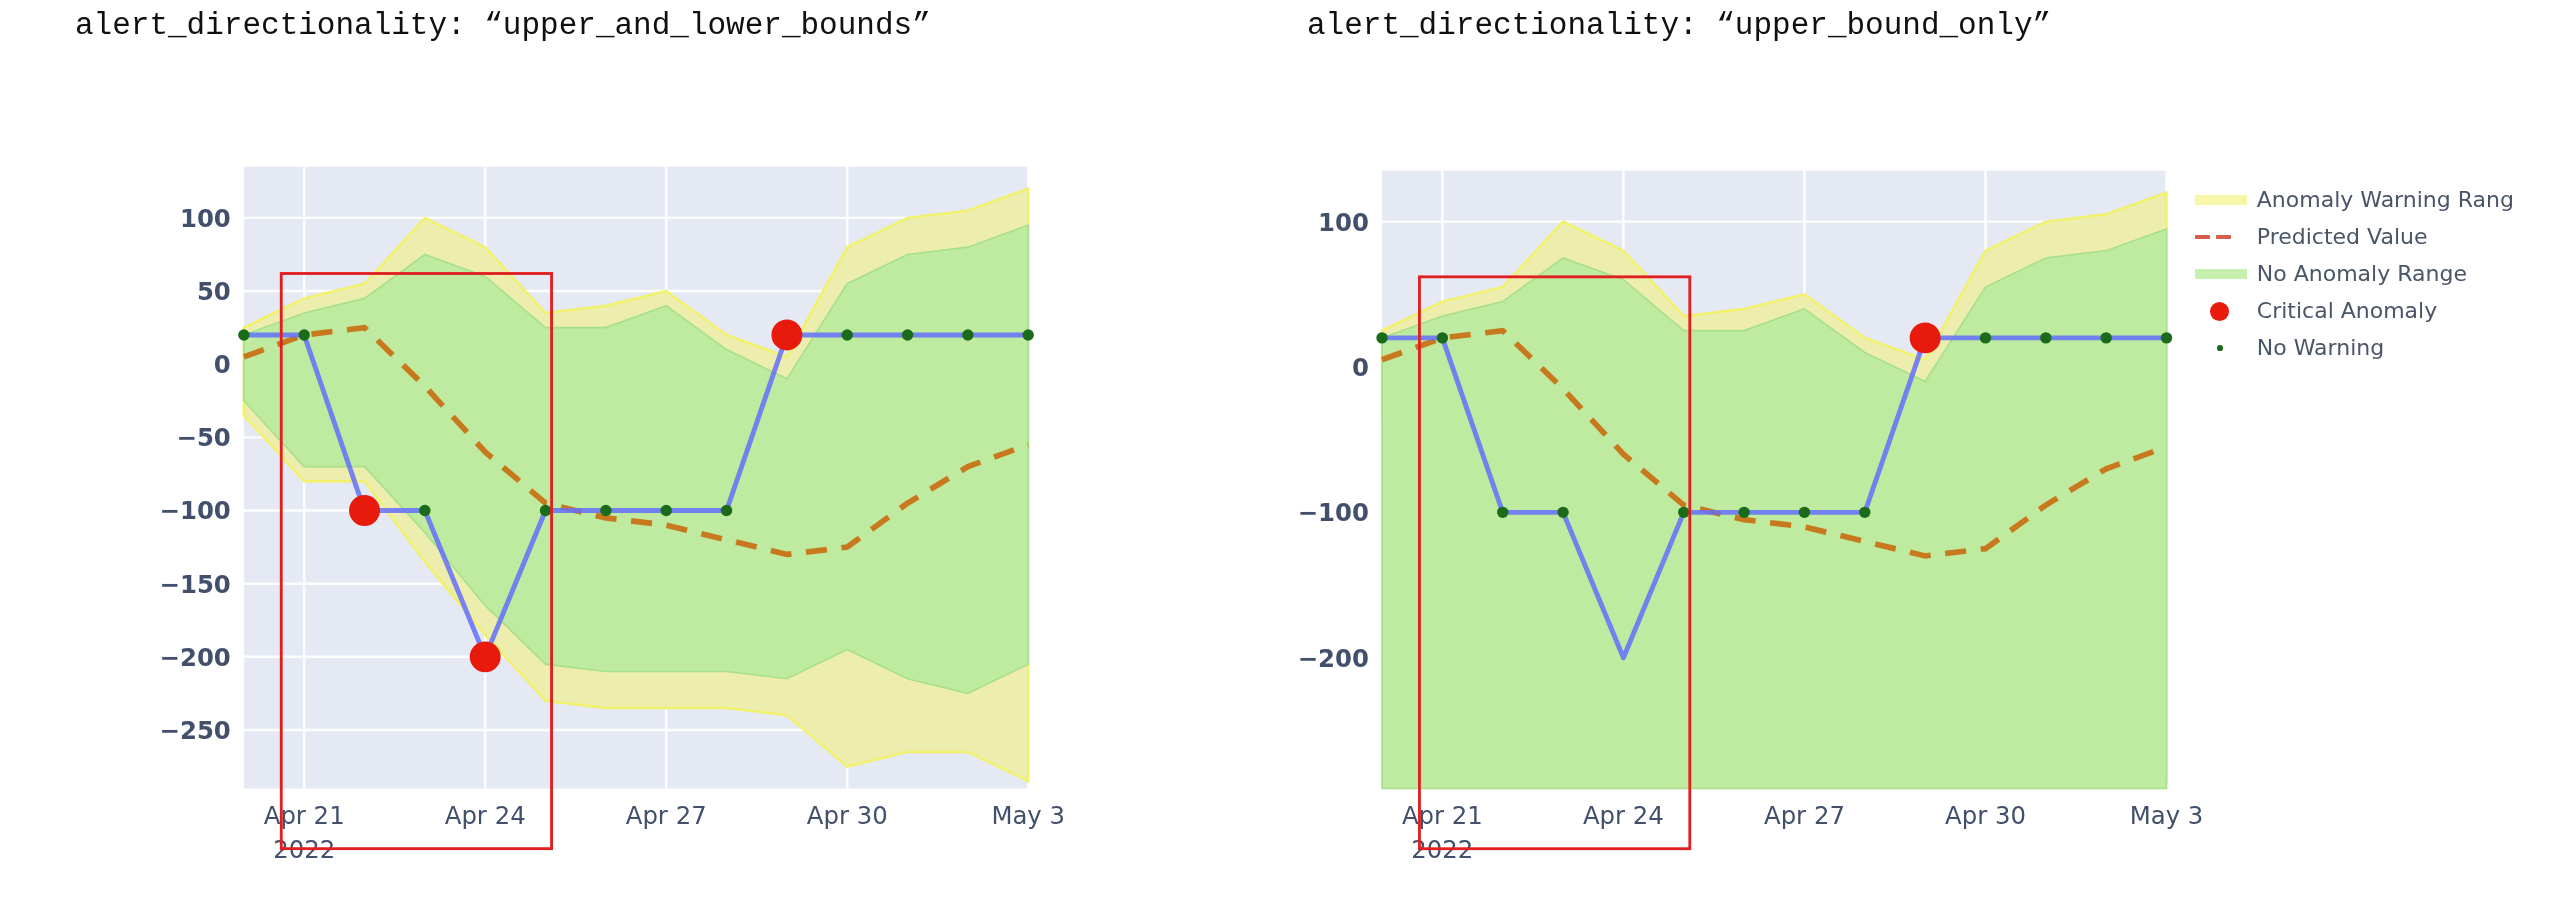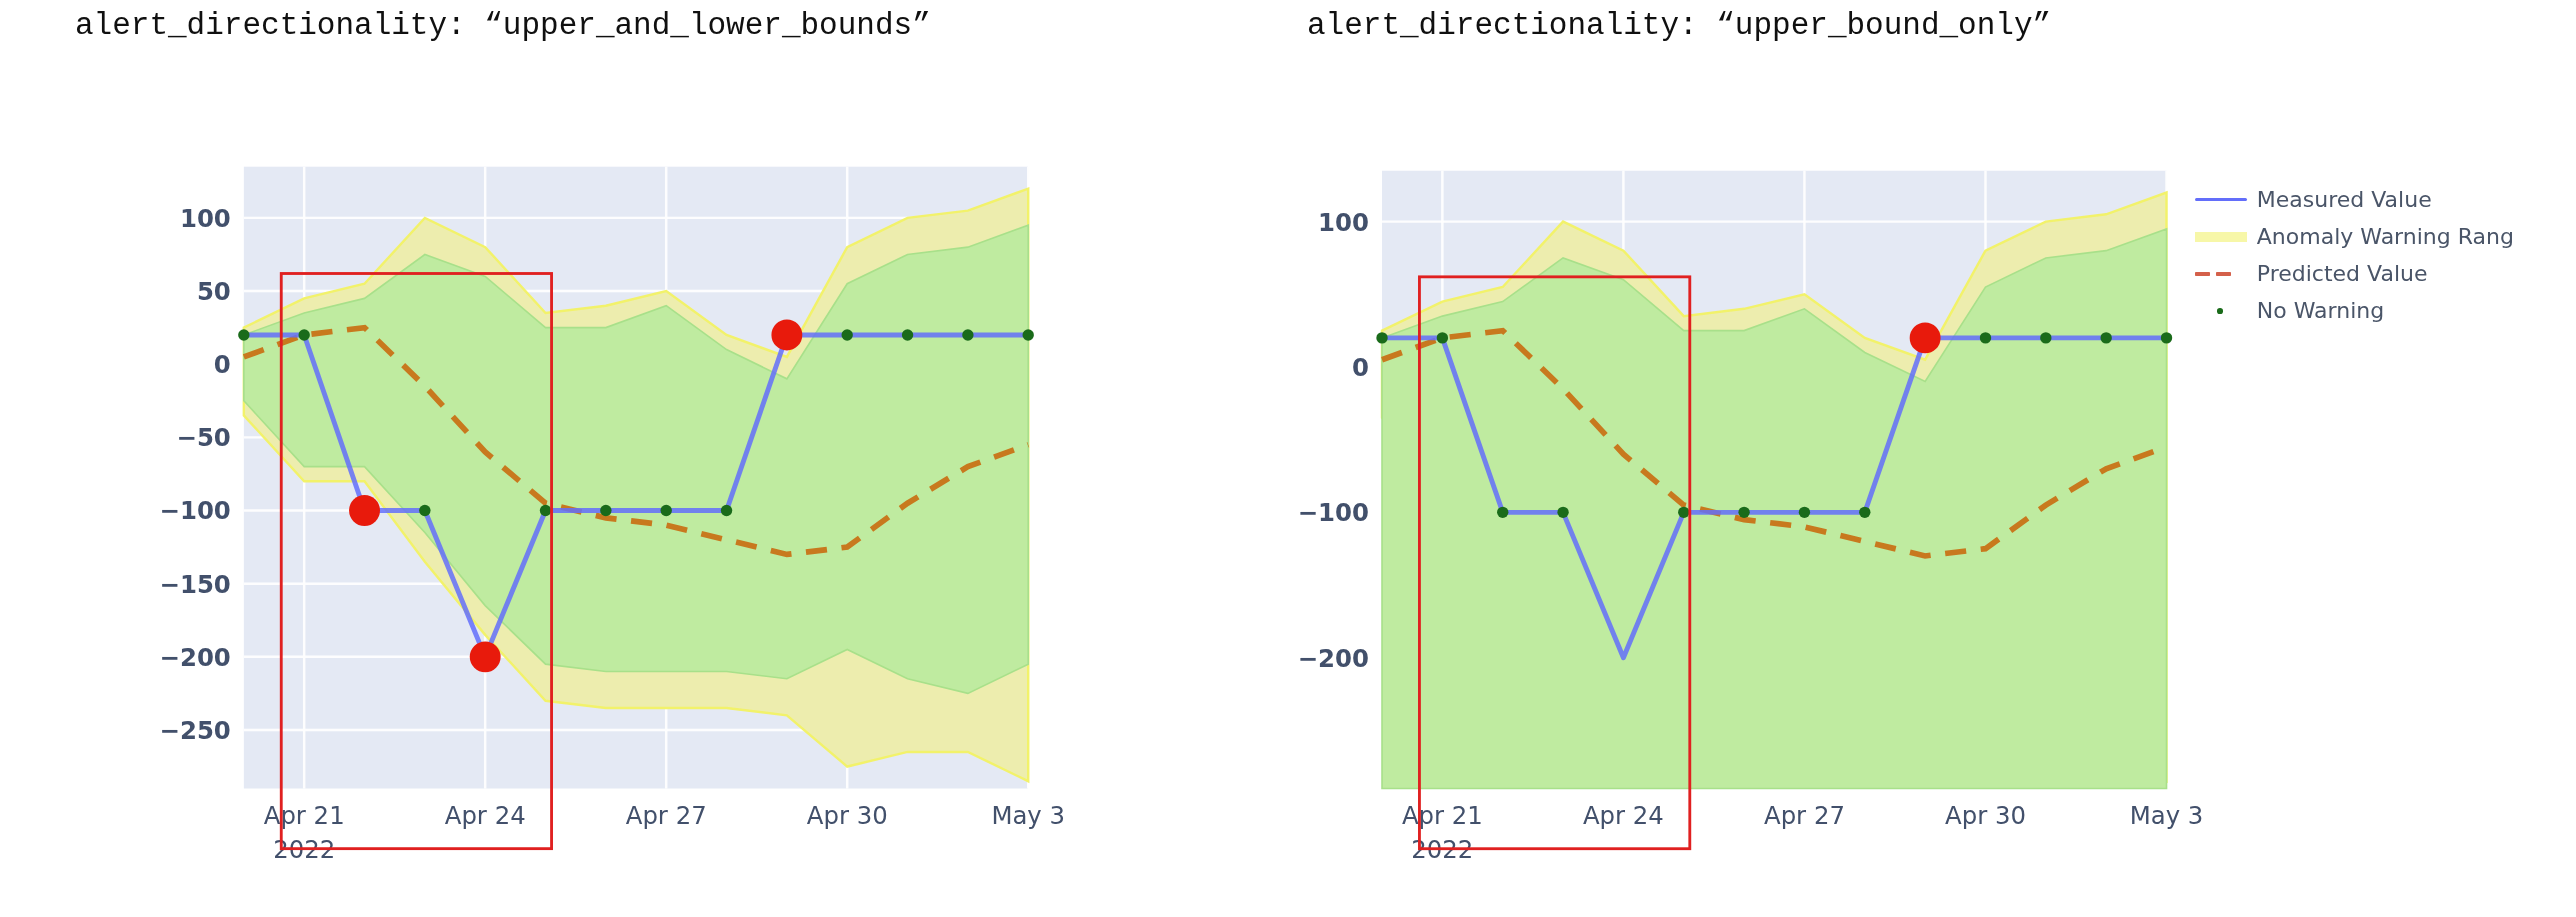--- a/index.html
+++ b/index.html
@@ -202,45 +202,51 @@
         <text x="659.6153846153846" y="1014" fill="#42506B" font-size="30" font-family="&quot;DejaVu Sans&quot;, sans-serif" font-weight="500" text-anchor="middle">Apr 27</text>
         <text x="882.3076923076924" y="1014" fill="#42506B" font-size="30" font-family="&quot;DejaVu Sans&quot;, sans-serif" font-weight="500" text-anchor="middle">Apr 30</text>
         <text x="1105" y="1014" fill="#42506B" font-size="30" font-family="&quot;DejaVu Sans&quot;, sans-serif" font-weight="500" text-anchor="middle">May 3</text>
         <text x="214.23076923076923" y="1056" fill="#42506B" font-size="30" font-family="&quot;DejaVu Sans&quot;, sans-serif" font-weight="500" text-anchor="middle">2022</text>
         <rect x="186.02307692307693" y="340.5411764705882" width="332.55384615384617" height="703.4588235294118" fill="none" stroke="#E02020" stroke-width="3.5"></rect>
       </svg>
   </div>
 
   <div id="legend">
 
-    <div class="legend-row">
-      <span class="legend-swatch">
-        <span class="sw-line" style="background:#636EFA;"></span>
-      </span>
-      <span class="legend-label">Measured Value</span>
-    </div>
 
     <div class="legend-row">
       <span class="legend-swatch">
         <span class="sw-band" style="background:#F7F7A8;"></span>
       </span>
       <span class="legend-label">Anomaly Warning Rang</span>
     </div>
 
     <div class="legend-row">
       <span class="legend-swatch">
         <span class="sw-dash">
             <span style="background:#D4604A;"></span>
             <span style="background:#D4604A;"></span>
           </span>
       </span>
       <span class="legend-label">Predicted Value</span>
     </div>
 
-
+    <div class="legend-row">
+      <span class="legend-swatch">
+        <span class="sw-band" style="background:#C6F0AE;"></span>
+      </span>
+      <span class="legend-label">No Anomaly Range</span>
+    </div>
+
+    <div class="legend-row">
+      <span class="legend-swatch">
+        <span class="sw-bigdot" style="background:#E81A0C;"></span>
+      </span>
+      <span class="legend-label">Critical Anomaly</span>
+    </div>
 
     <div class="legend-row">
       <span class="legend-swatch">
         <span class="sw-smalldot" style="background:#1A6B1A;"></span>
       </span>
       <span class="legend-label">No Warning</span>
     </div>
 
   </div>
 

